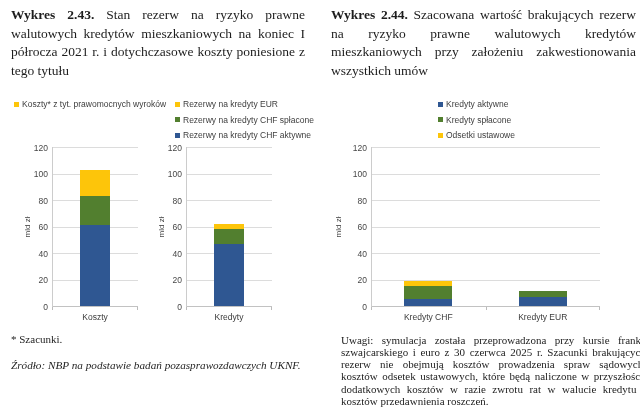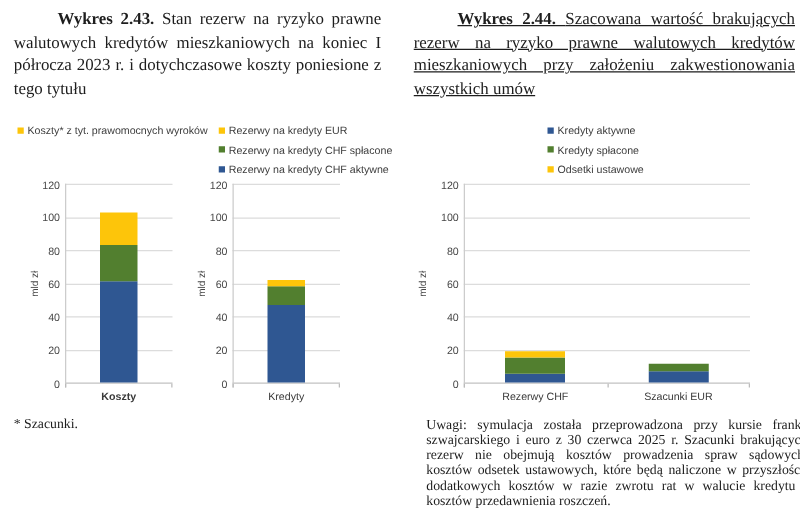--- a/index.html
+++ b/index.html
@@ -3,22 +3,22 @@
 <meta charset="utf-8">
 <style>
   html,body{margin:0;padding:0;background:#fff;}
   .page{position:relative;width:640px;height:417px;background:#ffffff;overflow:hidden;
         font-family:"Liberation Serif",serif;color:#222;}
 
   
   .title{position:absolute;top:6px;font-size:13.5px;line-height:18.6px;
          text-align:justify;hyphens:auto;color:#1d1d1d;}
   #title-left{left:11px;width:294px;}
-  #title-right{left:331px;width:305px;text-decoration:underline;}
-  .title b{font-weight:bold;margin-left:35px;}
+  #title-right{left:331px;width:305px;}
+  .title b{font-weight:bold;}
 
   
   .legend{position:absolute;font-family:"Liberation Sans",sans-serif;
           font-size:8.5px;color:#3d3d3d;}
   .legend .lrow{display:flex;align-items:center;height:10px;margin-bottom:5.5px;white-space:nowrap;}
   .legend .sw{width:5px;height:5px;margin-right:3px;flex:none;}
   #legend-l1{left:14px;top:99px;}
   #legend-l2{left:175px;top:99px;}
   #legend-r{left:438px;top:99px;}
 
@@ -47,21 +47,21 @@
   #footnote-left{position:absolute;left:11px;top:333px;font-size:11px;color:#1d1d1d;}
   #source-left{position:absolute;left:11px;top:359px;font-size:11.2px;font-style:italic;color:#1d1d1d;}
   #notes-right{position:absolute;left:341px;top:334px;width:305px;font-size:11px;
                line-height:12.15px;text-align:justify;color:#1d1d1d;}
 </style>
 </head>
 <body>
 
 <div class="page">
 
-  <div class="title" id="title-left"><b>Wykres 2.43.</b> <span>Stan rezerw na ryzyko prawne walutowych kredytów mieszkaniowych na koniec I półrocza 2023 r. i dotychczasowe koszty poniesione z tego tytułu</span></div>
+  <div class="title" id="title-left"><b>Wykres 2.43.</b> <span>Stan rezerw na ryzyko prawne walutowych kredytów mieszkaniowych na koniec I półrocza 2021 r. i dotychczasowe koszty poniesione z tego tytułu</span></div>
 
   <div class="title" id="title-right"><b>Wykres 2.44.</b> <span>Szacowana wartość brakujących rezerw na ryzyko prawne walutowych kredytów mieszkaniowych przy założeniu zakwestionowania wszystkich umów</span></div>
 
   <div class="legend" id="legend-l1">
       <div class="lrow">
         <div class="sw" style="background: rgb(253, 197, 10);"></div>
         <div>Koszty* z tyt. prawomocnych wyroków</div>
       </div>
     </div>
   <div class="legend" id="legend-l2">
@@ -111,21 +111,21 @@
       <div class="grid" style="bottom: 132.5px;"></div>
       <div class="ytick" style="bottom: 128px;">100</div>
       <div class="grid" style="bottom: 159px;"></div>
       <div class="ytick" style="bottom: 154.5px;">120</div>
       <div class="vaxis" style="height: 163px;"></div>
       <div class="xtick" style="left: 0px; top: 160px;"></div>
       <div class="xtick" style="left: 85px; top: 160px;"></div>
       <div class="seg" style="left: 28px; width: 30px; bottom: 1px; height: 80.825px; background: rgb(47, 87, 146);"></div>
       <div class="seg" style="left: 28px; width: 30px; bottom: 81.825px; height: 29.15px; background: rgb(82, 127, 47);"></div>
       <div class="seg" style="left: 28px; width: 30px; bottom: 110.975px; height: 26.5px; background: rgb(253, 197, 10);"></div>
-      <div class="xlab" style="left: -2px; width: 90px; top: 165px; font-weight: bold;">Koszty</div>
+      <div class="xlab" style="left: -2px; width: 90px; top: 165px;">Koszty</div>
     </div>
   <div class="plot" id="plot-rezerwy">
       <div class="grid base" style="bottom: 0px;"></div>
       <div class="ytick" style="bottom: -4.5px;">0</div>
       <div class="grid" style="bottom: 26.5px;"></div>
       <div class="ytick" style="bottom: 22px;">20</div>
       <div class="grid" style="bottom: 53px;"></div>
       <div class="ytick" style="bottom: 48.5px;">40</div>
       <div class="grid" style="bottom: 79.5px;"></div>
       <div class="ytick" style="bottom: 75px;">60</div>
@@ -158,22 +158,23 @@
       <div class="ytick" style="bottom: 128px;">100</div>
       <div class="grid" style="bottom: 159px;"></div>
       <div class="ytick" style="bottom: 154.5px;">120</div>
       <div class="vaxis" style="height: 163px;"></div>
       <div class="xtick" style="left: 0px; top: 160px;"></div>
       <div class="xtick" style="left: 115px; top: 160px;"></div>
       <div class="xtick" style="left: 228px; top: 160px;"></div>
       <div class="seg" style="left: 33.25px; width: 48px; bottom: 1px; height: 6.625px; background: rgb(47, 87, 146);"></div>
       <div class="seg" style="left: 33.25px; width: 48px; bottom: 7.625px; height: 13.25px; background: rgb(82, 127, 47);"></div>
       <div class="seg" style="left: 33.25px; width: 48px; bottom: 20.875px; height: 5.3px; background: rgb(253, 197, 10);"></div>
-      <div class="xlab" style="left: 12.25px; width: 90px; top: 165px;">Rezerwy CHF</div>
+      <div class="xlab" style="left: 12.25px; width: 90px; top: 165px;">Kredyty CHF</div>
       <div class="seg" style="left: 147.75px; width: 48px; bottom: 1px; height: 9.275px; background: rgb(47, 87, 146);"></div>
       <div class="seg" style="left: 147.75px; width: 48px; bottom: 10.275px; height: 5.9625px; background: rgb(82, 127, 47);"></div>
-      <div class="xlab" style="left: 126.75px; width: 90px; top: 165px;">Szacunki EUR</div>
+      <div class="xlab" style="left: 126.75px; width: 90px; top: 165px;">Kredyty EUR</div>
     </div>
 
   <div id="footnote-left">* Szacunki.</div>
+  <div id="source-left">Źródło: NBP na podstawie badań pozasprawozdawczych UKNF.</div>
   <div id="notes-right">Uwagi: symulacja została przeprowadzona przy kursie franka szwajcarskiego i euro z 30 czerwca 2025 r. Szacunki brakujących rezerw nie obejmują kosztów prowadzenia spraw sądowych, kosztów odsetek ustawowych, które będą naliczone w przyszłości, dodatkowych kosztów w razie zwrotu rat w walucie kredytu i kosztów przedawnienia roszczeń.</div>
 
 </div>
 
 </body></html>

